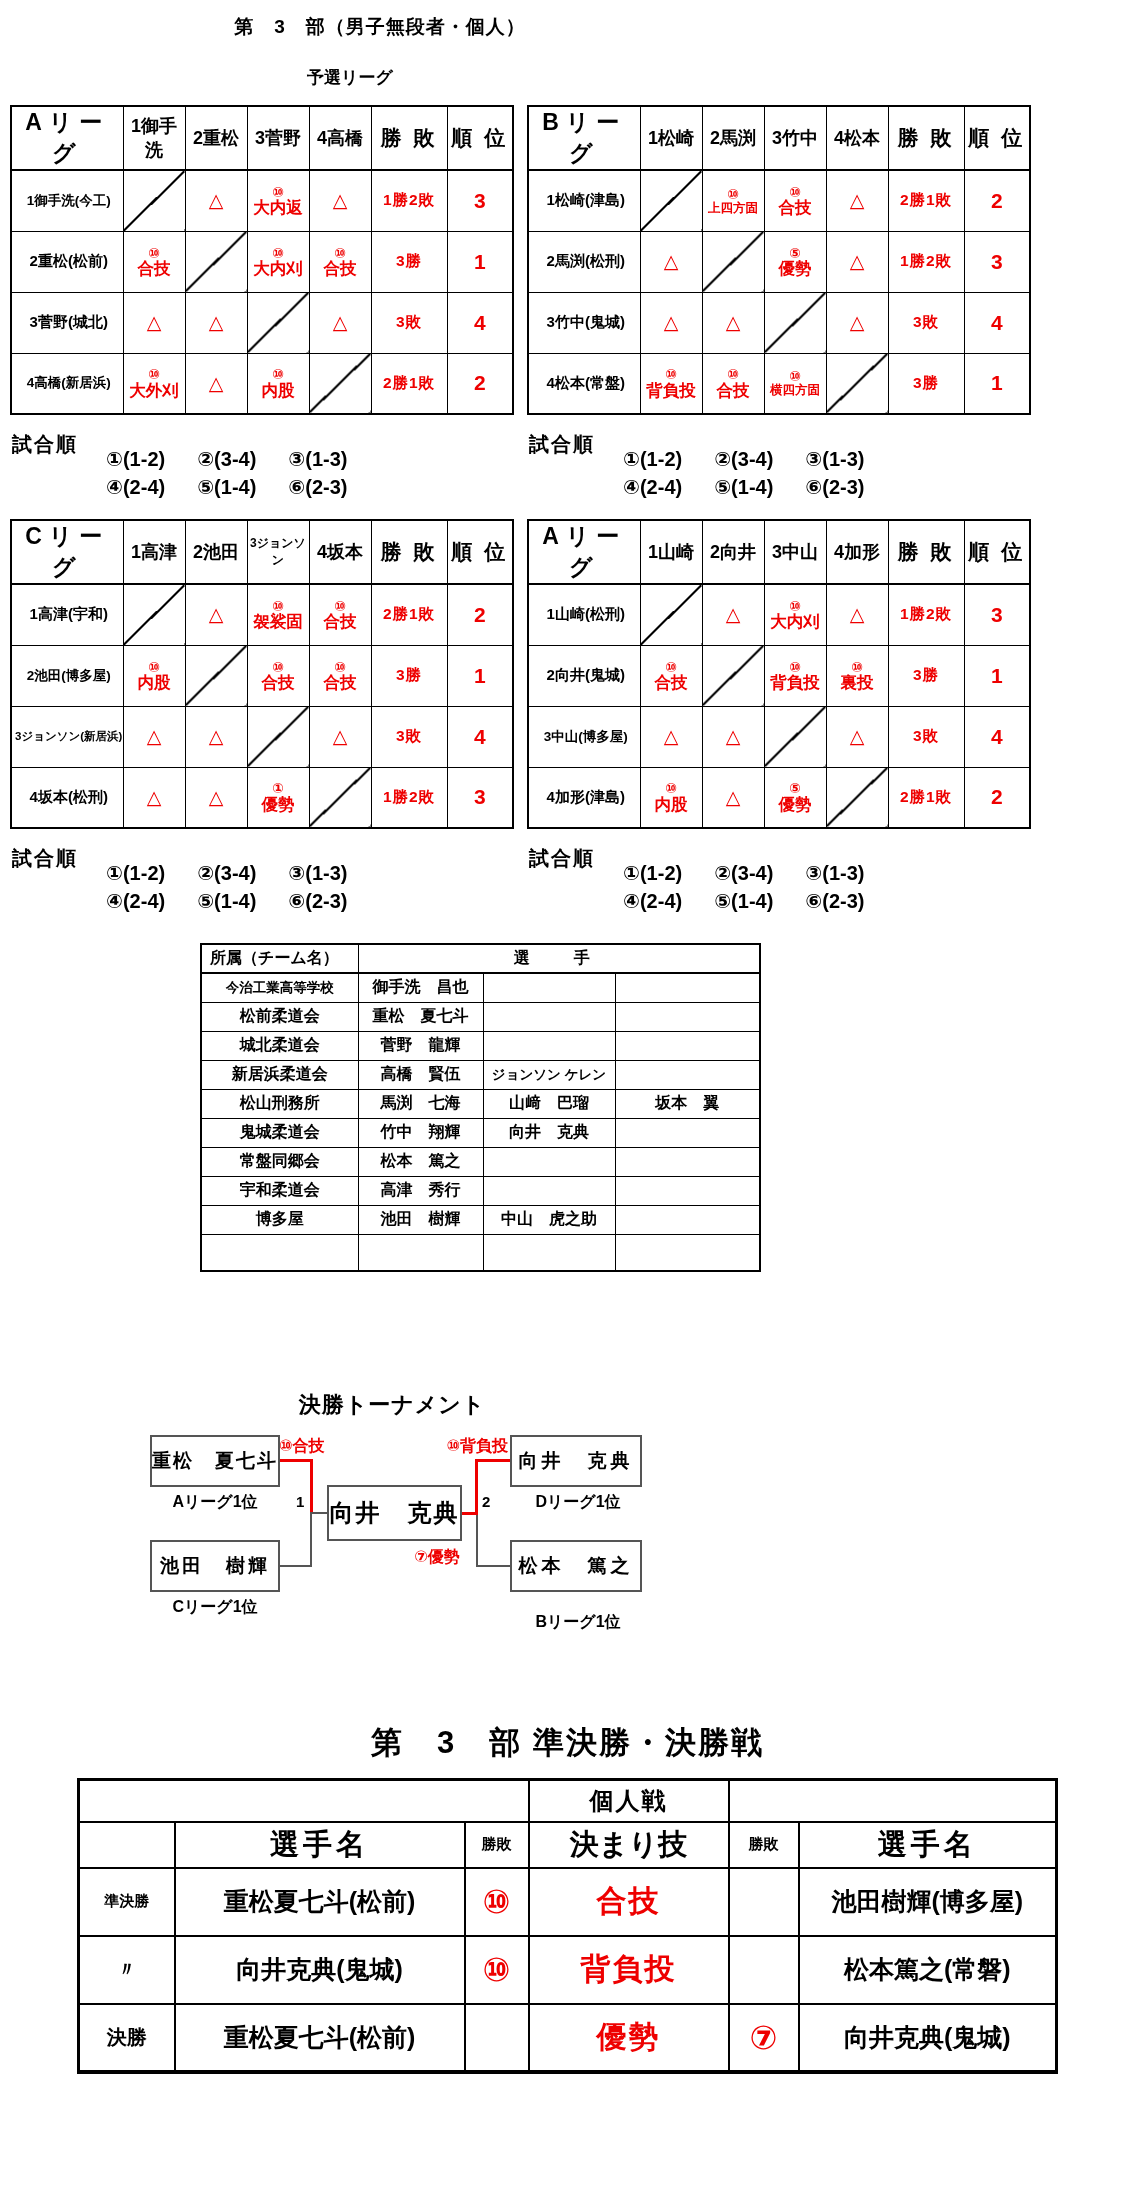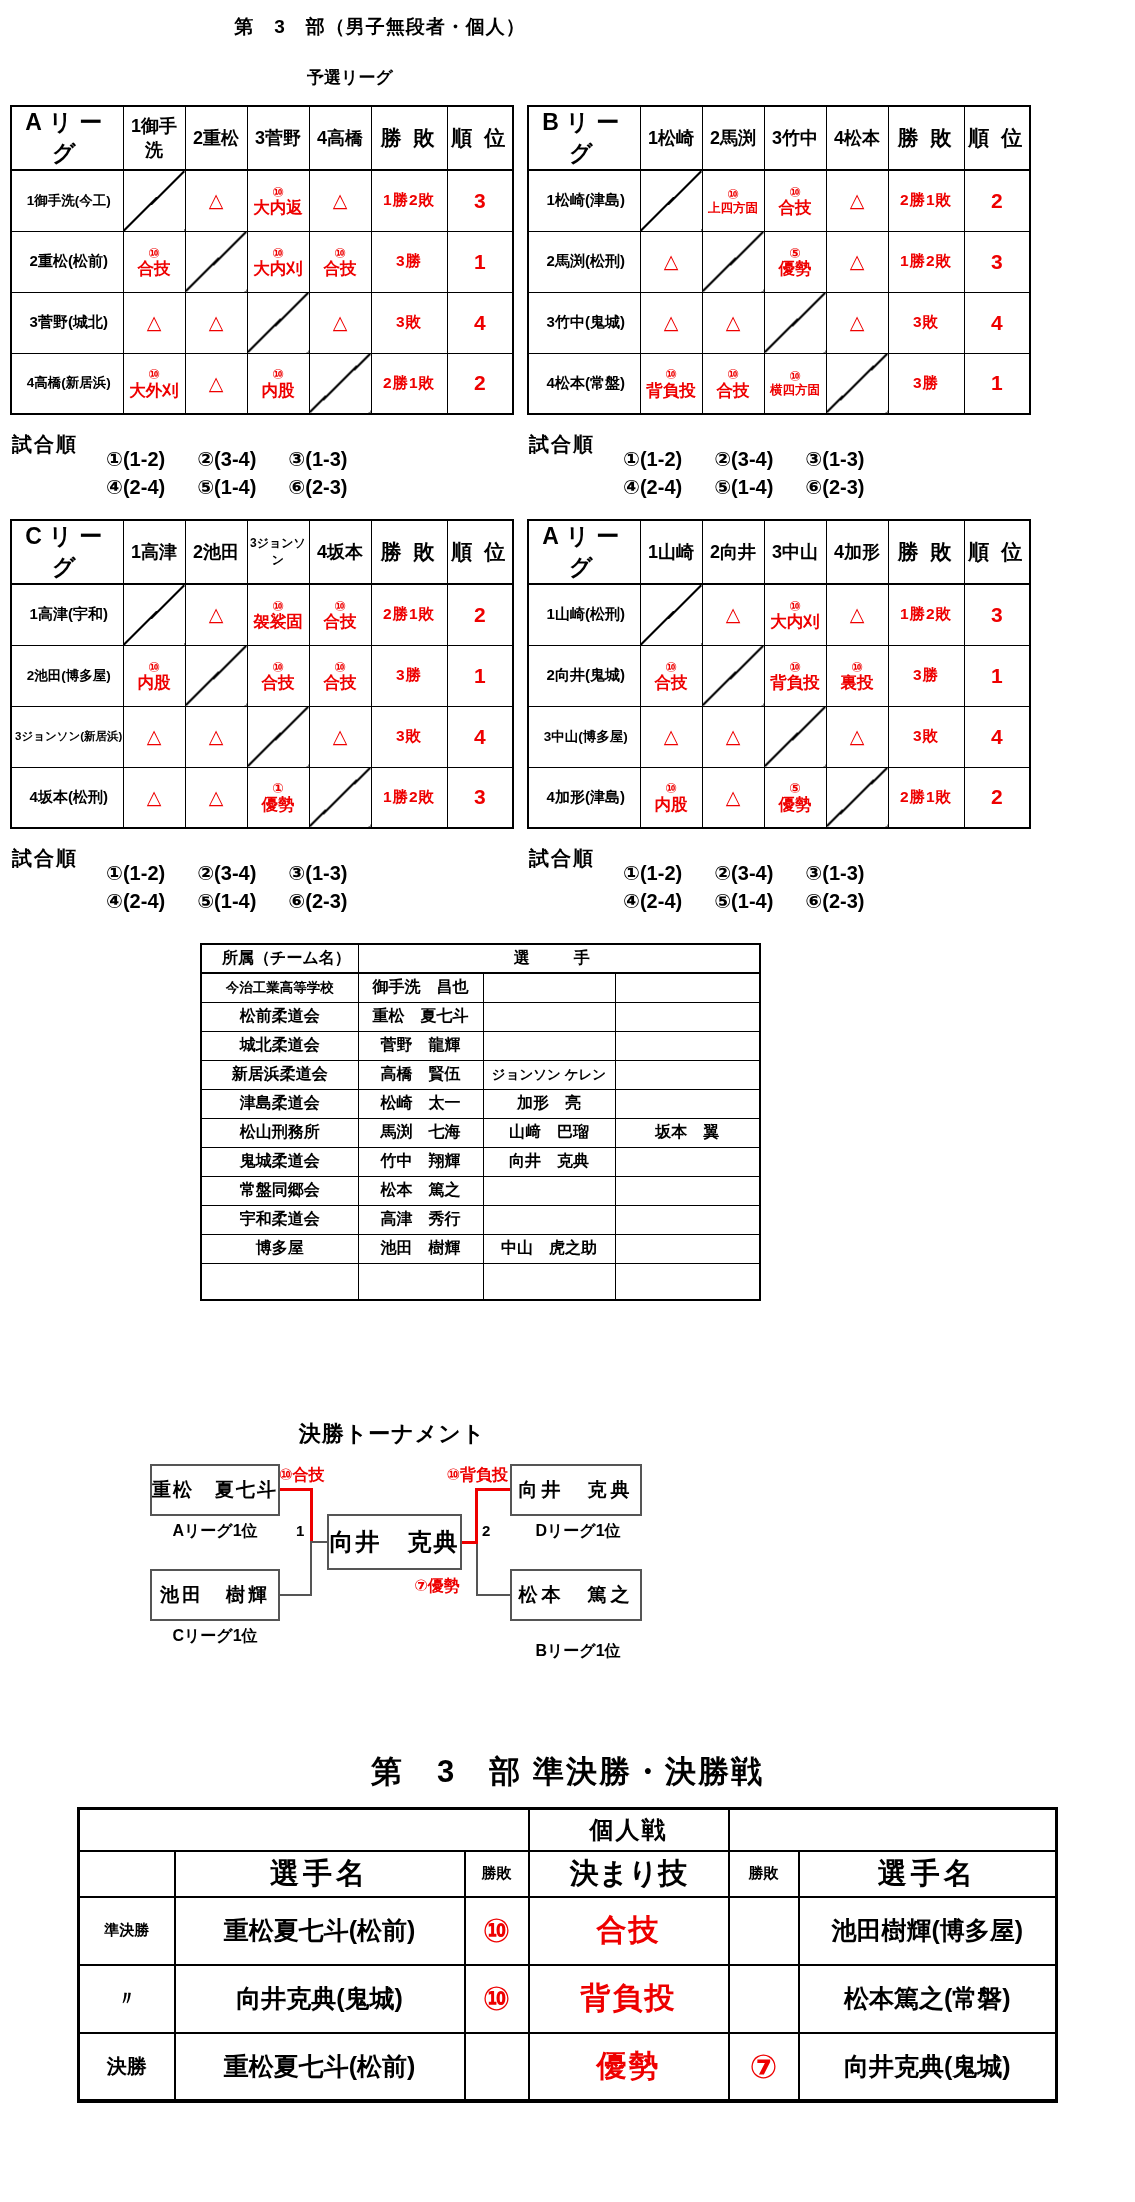--- a/index.html
+++ b/index.html
@@ -82,21 +82,21 @@
   .ttwrap { margin: 22px 0 0 200px; }
   table.ttable { border-collapse: collapse; table-layout: fixed; border: 2px solid #000; }
   table.ttable th, table.ttable td {
     border: 1px solid #000; height: 29px;
     font-size: 16px; vertical-align: middle; overflow: hidden;
   }
   table.ttable col.c-team { width: 157px; }
   table.ttable col.c-p1 { width: 125px; }
   table.ttable col.c-p2 { width: 132px; }
   table.ttable col.c-p3 { width: 145px; }
-  th.tteam { font-size: 16px; font-weight: bold; text-align: left; padding-left: 20px; border-right: 2px solid #000; }
+  th.tteam { font-size: 16px; font-weight: bold; text-align: left; padding-left: 8px; border-right: 2px solid #000; }
   th.tsel  { font-size: 17px; font-weight: bold; letter-spacing: 14px; }
   td.tteam-c { text-align: center; font-weight: bold; font-size: 15px; border-right: 2px solid #000; }
   td.tteam-c.tsm2 { font-size: 13.5px; }
   td.tp { text-align: center; font-weight: bold; font-size: 16px; }
   td.tp.tpsm { font-size: 13.5px; }
   table.ttable tr.th-row th { border-bottom: 2px solid #000; }
   table.ttable tr.emptyrow td { height: 37px; }
 
   
   .bracket { position: relative; margin-top: 118px; margin-left: 72px; width: 640px; height: 240px; }
@@ -629,26 +629,20 @@
     <tr>
       <td class="tteam-c">城北柔道会</td>
       <td class="tp">菅野　龍輝</td>
       <td class="tp"></td>
       <td class="tp"></td>
     </tr>
     <tr>
       <td class="tteam-c">新居浜柔道会</td>
       <td class="tp">高橋　賢伍</td>
       <td class="tp tpsm">ジョンソン ケレン</td>
-      <td class="tp"></td>
-    </tr>
-    <tr>
-      <td class="tteam-c">津島柔道会</td>
-      <td class="tp">松崎　太一</td>
-      <td class="tp">加形　亮</td>
       <td class="tp"></td>
     </tr>
     <tr>
       <td class="tteam-c">松山刑務所</td>
       <td class="tp">馬渕　七海</td>
       <td class="tp">山﨑　巴瑠</td>
       <td class="tp">坂本　翼</td>
     </tr>
     <tr>
       <td class="tteam-c">鬼城柔道会</td>

